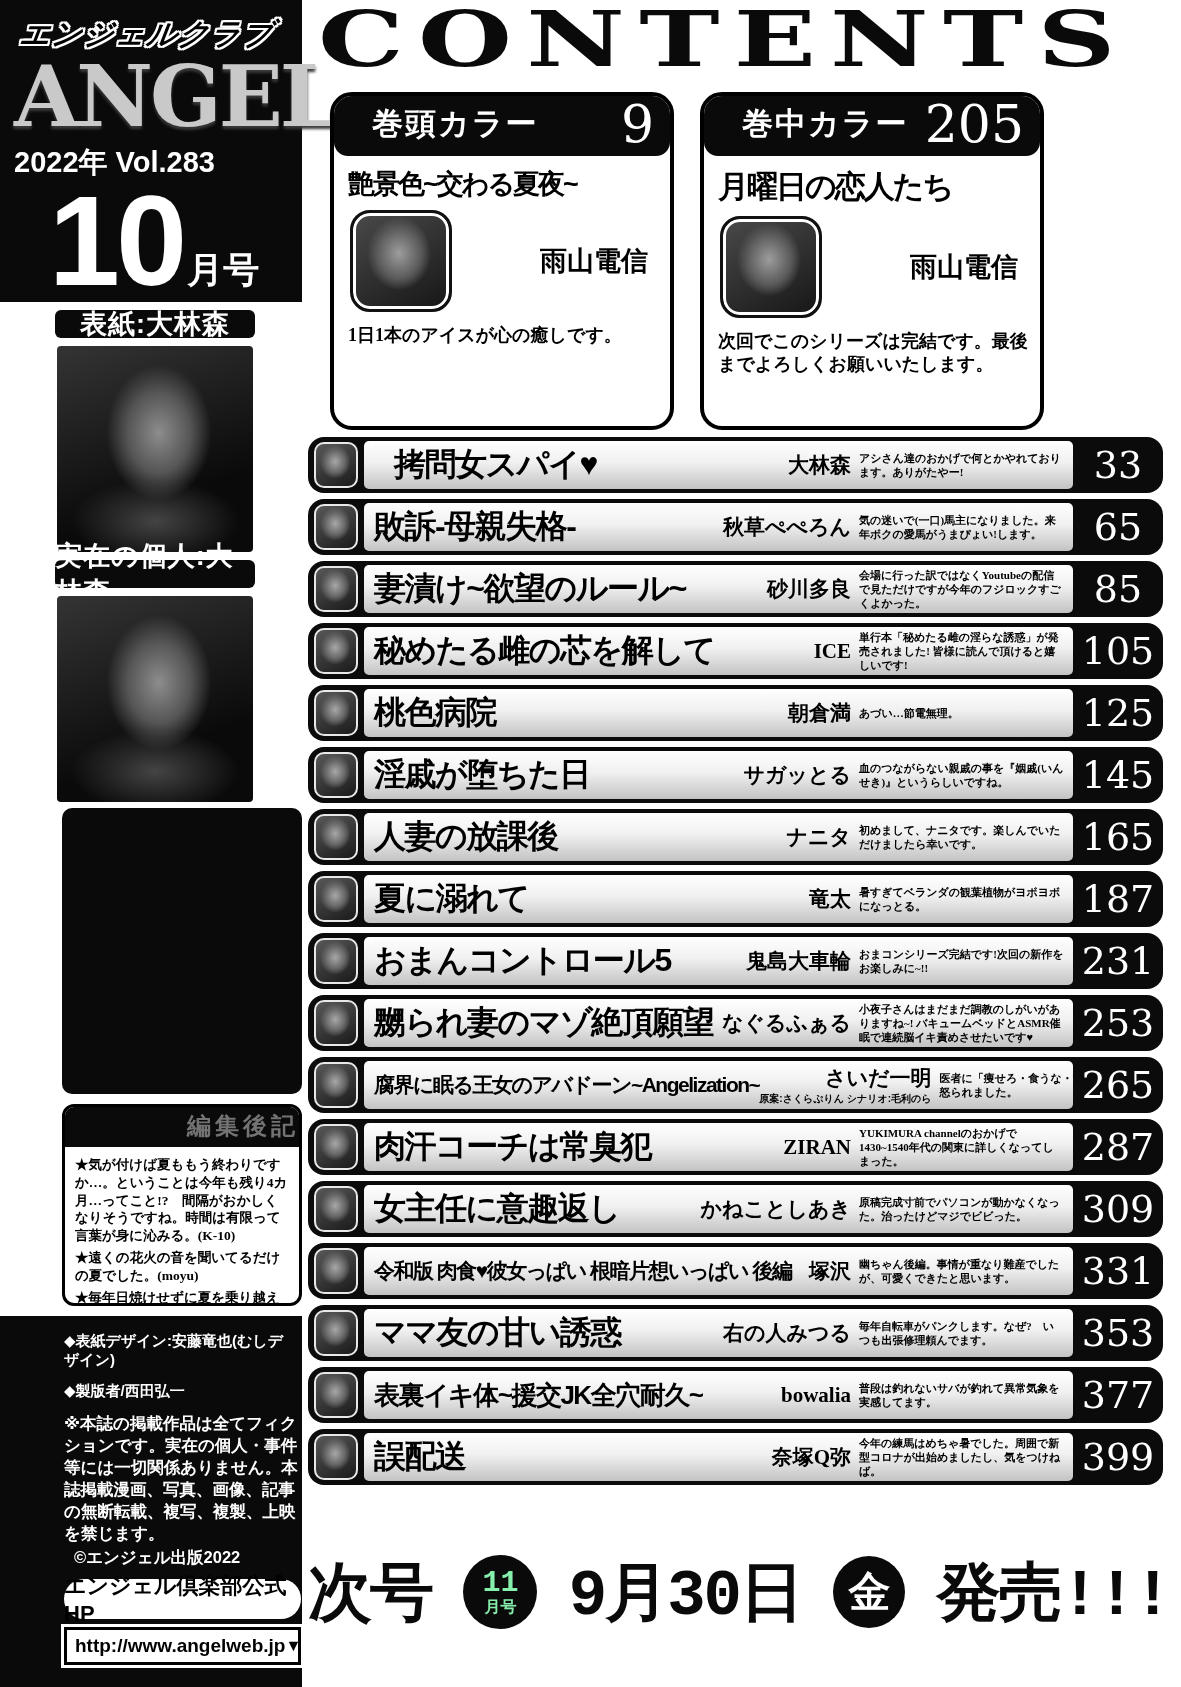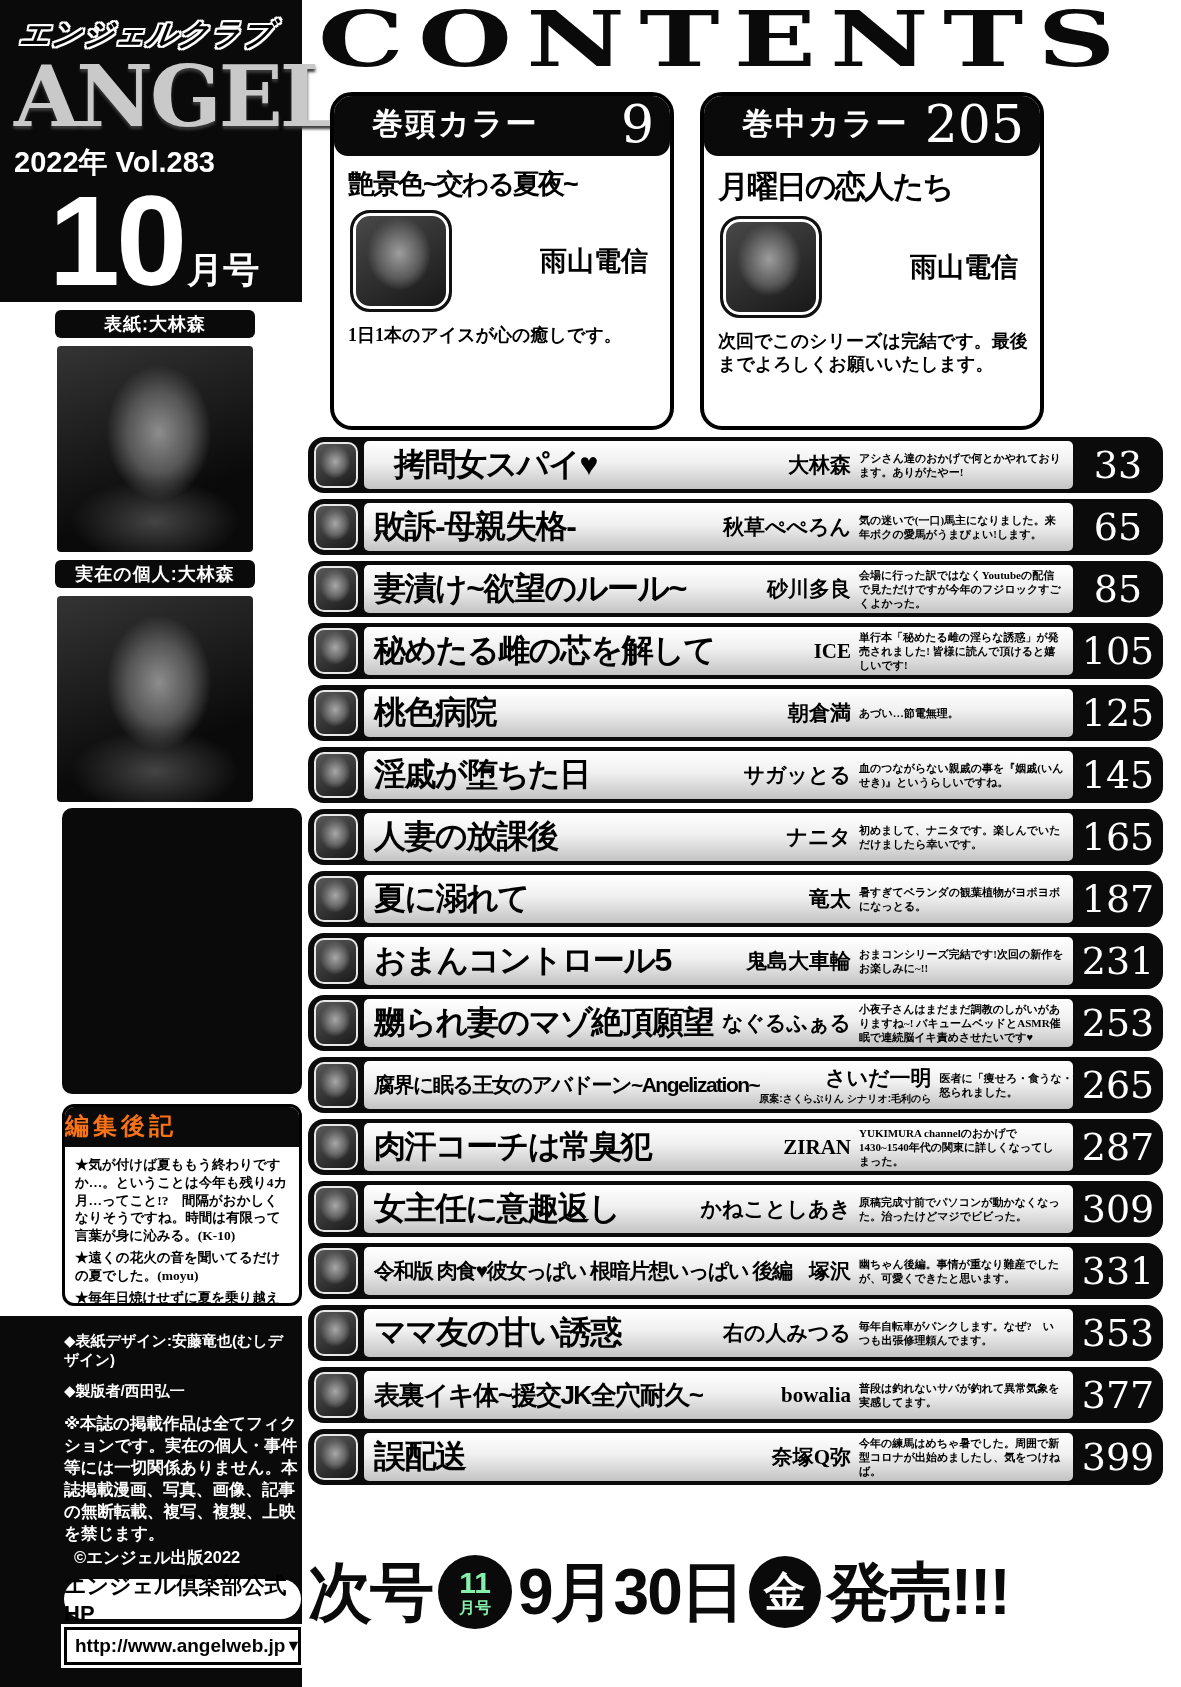--- a/index.html
+++ b/index.html
@@ -13,30 +13,30 @@
     text-shadow:-2px -2px 0 #fff,2px -2px 0 #fff,-2px 2px 0 #fff,2px 2px 0 #fff,0 2px 0 #fff,0 -2px 0 #fff,2px 0 0 #fff,-2px 0 0 #fff;
     transform:skewX(-8deg); margin-left:6px; }
   .logo-angel-row { display:flex; align-items:flex-start; }
   .logo-angel { font-family:"DejaVu Serif","Liberation Serif",serif; font-weight:bold; font-size:84px; line-height:1.0; letter-spacing:-3px; color:#c9c9c9; text-shadow:0 3px 3px #3a3a3a; }
   .logo-club { writing-mode:vertical-rl; font-weight:bold; font-size:27px; letter-spacing:4px; margin-top:6px; margin-left:2px; }
   .logo-yearvol { font-weight:bold; font-size:29px; letter-spacing:0px; margin-top:4px; }
   .logo-month-row { display:flex; align-items:flex-end; justify-content:center; margin-top:-6px; }
   .logo-month { font-weight:900; font-size:128px; line-height:1.0; letter-spacing:-4px; }
   .logo-month-label { font-weight:900; font-size:36px; margin:0 0 10px 4px; }
 
-  .side-label { position:absolute; left:55px; width:200px; height:28px; background:#0a0a0a; color:#fff; font-weight:bold; font-size:18px; display:flex; align-items:center; justify-content:center; border-radius:6px; letter-spacing:1px; }
+  .side-label { position:absolute; left:55px; width:200px; height:28px; background:#0a0a0a; color:#fff; font-weight:bold; font-size:27px; display:flex; align-items:center; justify-content:center; border-radius:6px; letter-spacing:1px; }
   .side-img { position:absolute; left:57px; width:196px; height:206px; border-radius:4px;
     background: radial-gradient(70px 90px at 52% 42%, #8d8d8d 0%, #555 45%, rgba(0,0,0,0) 75%),
                 radial-gradient(120px 60px at 50% 85%, #444 0%, rgba(0,0,0,0) 70%),
                 linear-gradient(160deg,#343434,#0a0a0a 70%); }
 
   .black-spacer { position:absolute; left:62px; top:808px; width:240px; height:286px; background:#0a0a0a; border-radius:10px; }
 
   .editor-box { position:absolute; left:62px; top:1104px; width:240px; height:202px; border:3px solid #000; border-radius:12px; background:#fff; overflow:hidden; }
-  .editor-head { background:#0a0a0a; color:#f97316; text-align:left; font-weight:bold; font-size:24px; letter-spacing:4px; padding:3px 0 5px; }
+  .editor-head { background:#0a0a0a; color:#737373; text-align:right; font-weight:bold; font-size:24px; letter-spacing:4px; padding:3px 0 5px; }
   .editor-body { padding:5px 6px; font-family:"Liberation Serif","DejaVu Serif",serif; font-weight:bold; font-size:13.5px; line-height:1.32; }
   .editor-body p { margin:4px; }
 
   .bottom-black { position:absolute; left:0; top:1316px; width:302px; height:460px; background:#0a0a0a; color:#fff; padding:16px 4px 0 64px; }
   .credit-line { font-weight:bold; font-size:15px; margin-bottom:12px; letter-spacing:0px; }
   .disclaimer { font-weight:bold; font-size:16.5px; line-height:1.33; width:237px; margin-top:10px; }
   .copyright { font-weight:bold; font-size:16.5px; margin:2px 0 0 10px; }
   .hp-button { margin:10px 0 0 0px; width:237px; height:40px; background:#fff; color:#000; border-radius:20px; display:flex; align-items:center; justify-content:center; font-weight:900; font-size:22px; letter-spacing:0px; }
   .url-bar { margin:8px 0 0 0px; width:237px; height:38px; background:#fff; color:#000; border:3px solid #000; box-shadow:0 0 0 3px #fff; display:flex; align-items:center; justify-content:space-between; padding:0 6px 0 8px; font-weight:900; font-size:19px; }
   .url-arrow { font-size:16px; }
@@ -63,21 +63,21 @@
     background: radial-gradient(18px 20px at 48% 42%, #a8a8a8 0%, #666 55%, rgba(0,0,0,0) 85%),
                 linear-gradient(150deg,#585858,#1a1a1a); }
   .row-main { flex:1; height:48px; margin-left:6px; border-radius:5px; background:linear-gradient(180deg,#ffffff 0%,#f0f0f0 45%,#c3c3c3 100%); display:flex; align-items:center; overflow:hidden; padding:0 2px 0 10px; }
   .e-title { font-weight:900; letter-spacing:-1.5px; white-space:nowrap; color:#000; }
   .e-author-wrap { margin-left:auto; flex:none; display:flex; flex-direction:column; justify-content:center; align-items:flex-end; }
   .e-author { font-family:"Liberation Serif","DejaVu Serif",serif; font-weight:bold; font-size:21px; white-space:nowrap; }
   .e-sub { font-weight:bold; font-size:10px; white-space:nowrap; }
   .e-comment { flex:none; width:220px; font-family:"Liberation Serif","DejaVu Serif",serif; font-weight:bold; font-size:11px; line-height:1.28; padding:0 6px 0 8px; color:#000; }
   .e-page { flex:none; width:90px; text-align:center; color:#fff; font-family:"DejaVu Serif","Liberation Serif",serif; font-size:38px; }
 
-  .footer-banner { position:absolute; left:308px; top:1512px; width:862px; height:160px; display:flex; align-items:center; justify-content:flex-start; gap:6px; color:#0a0a0a; }
+  .footer-banner { position:absolute; left:308px; top:1512px; width:862px; height:160px; display:flex; align-items:center; justify-content:space-between; gap:6px; color:#0a0a0a;font-family:Liberation Mono, monospace; }
   .fb-big { font-weight:900; font-size:64px; letter-spacing:-2px; white-space:nowrap; }
   .fb-badge { flex:none; width:74px; height:74px; background:#0a0a0a; color:#86efac; border-radius:50%; display:flex; flex-direction:column; align-items:center; justify-content:center; line-height:1; }
   .fb-badge .top { font-weight:900; font-size:30px; }
   .fb-badge .bottom { font-weight:900; font-size:16px; margin-top:2px; }
   .fb-day { flex:none; width:72px; height:72px; background:#0a0a0a; color:#fff; border-radius:50%; display:flex; align-items:center; justify-content:center; font-weight:900; font-size:42px; }
 </style>
 </head>
 <body>
 
 <div id="page">

